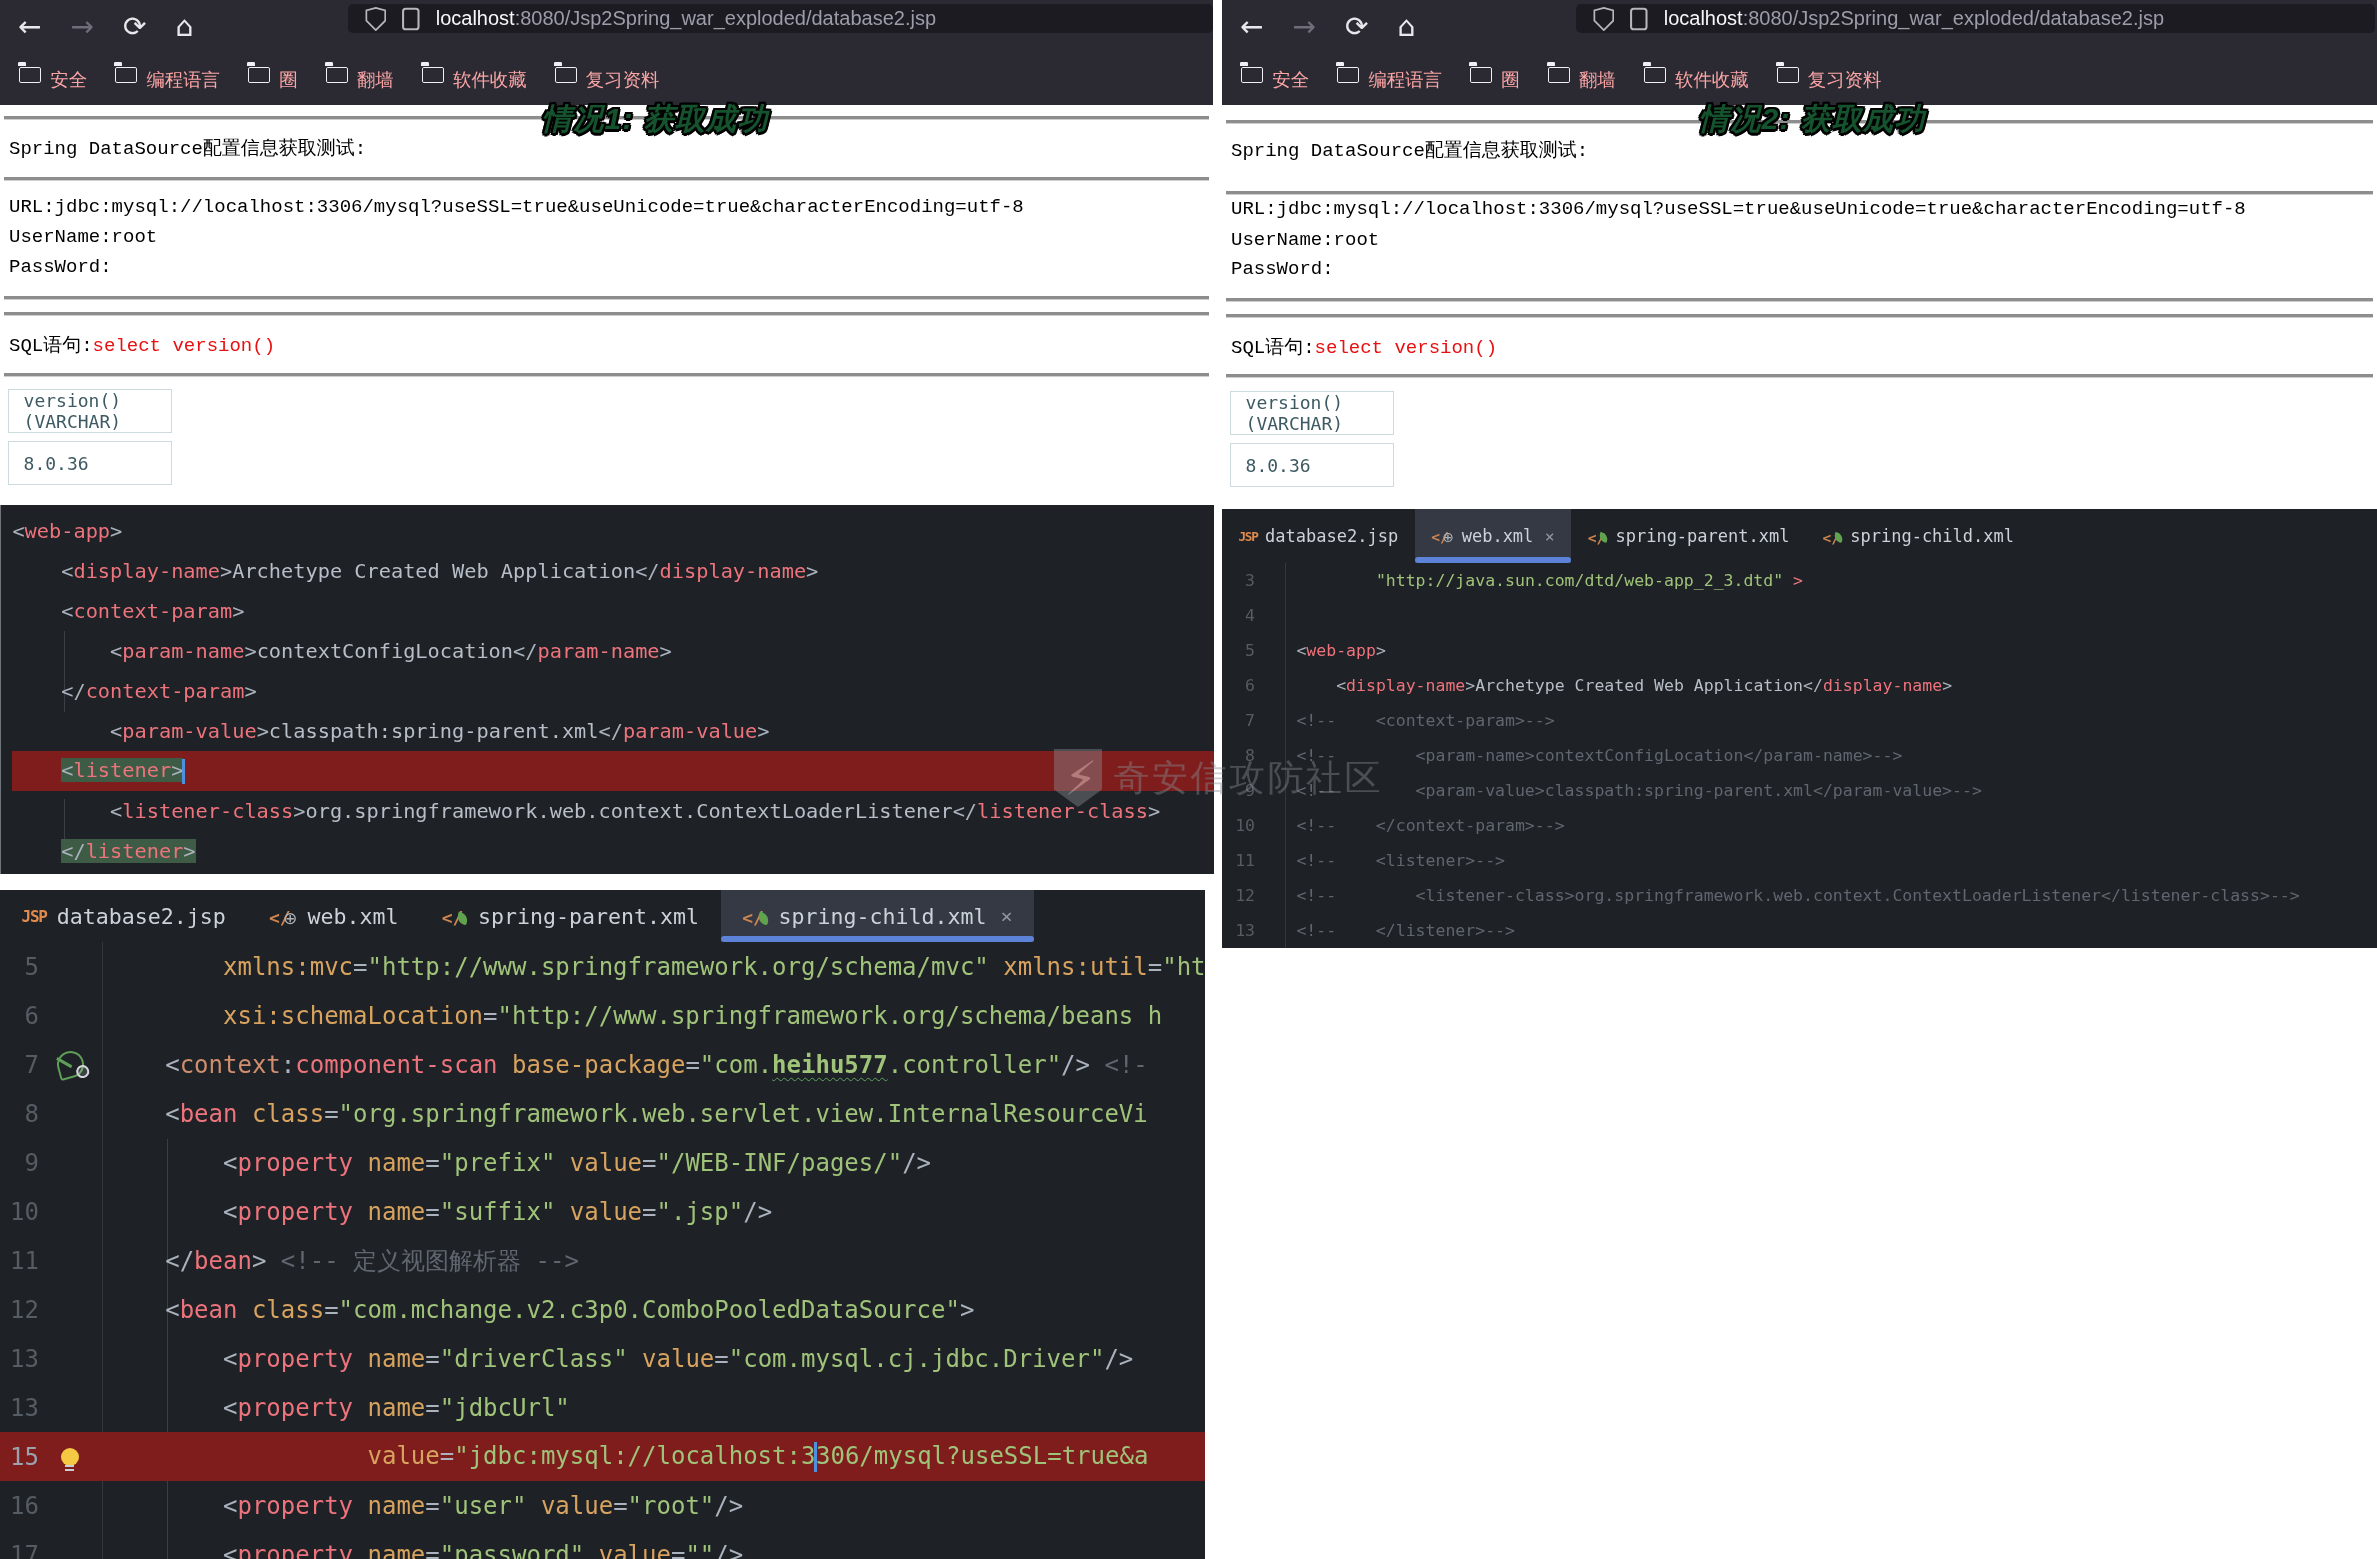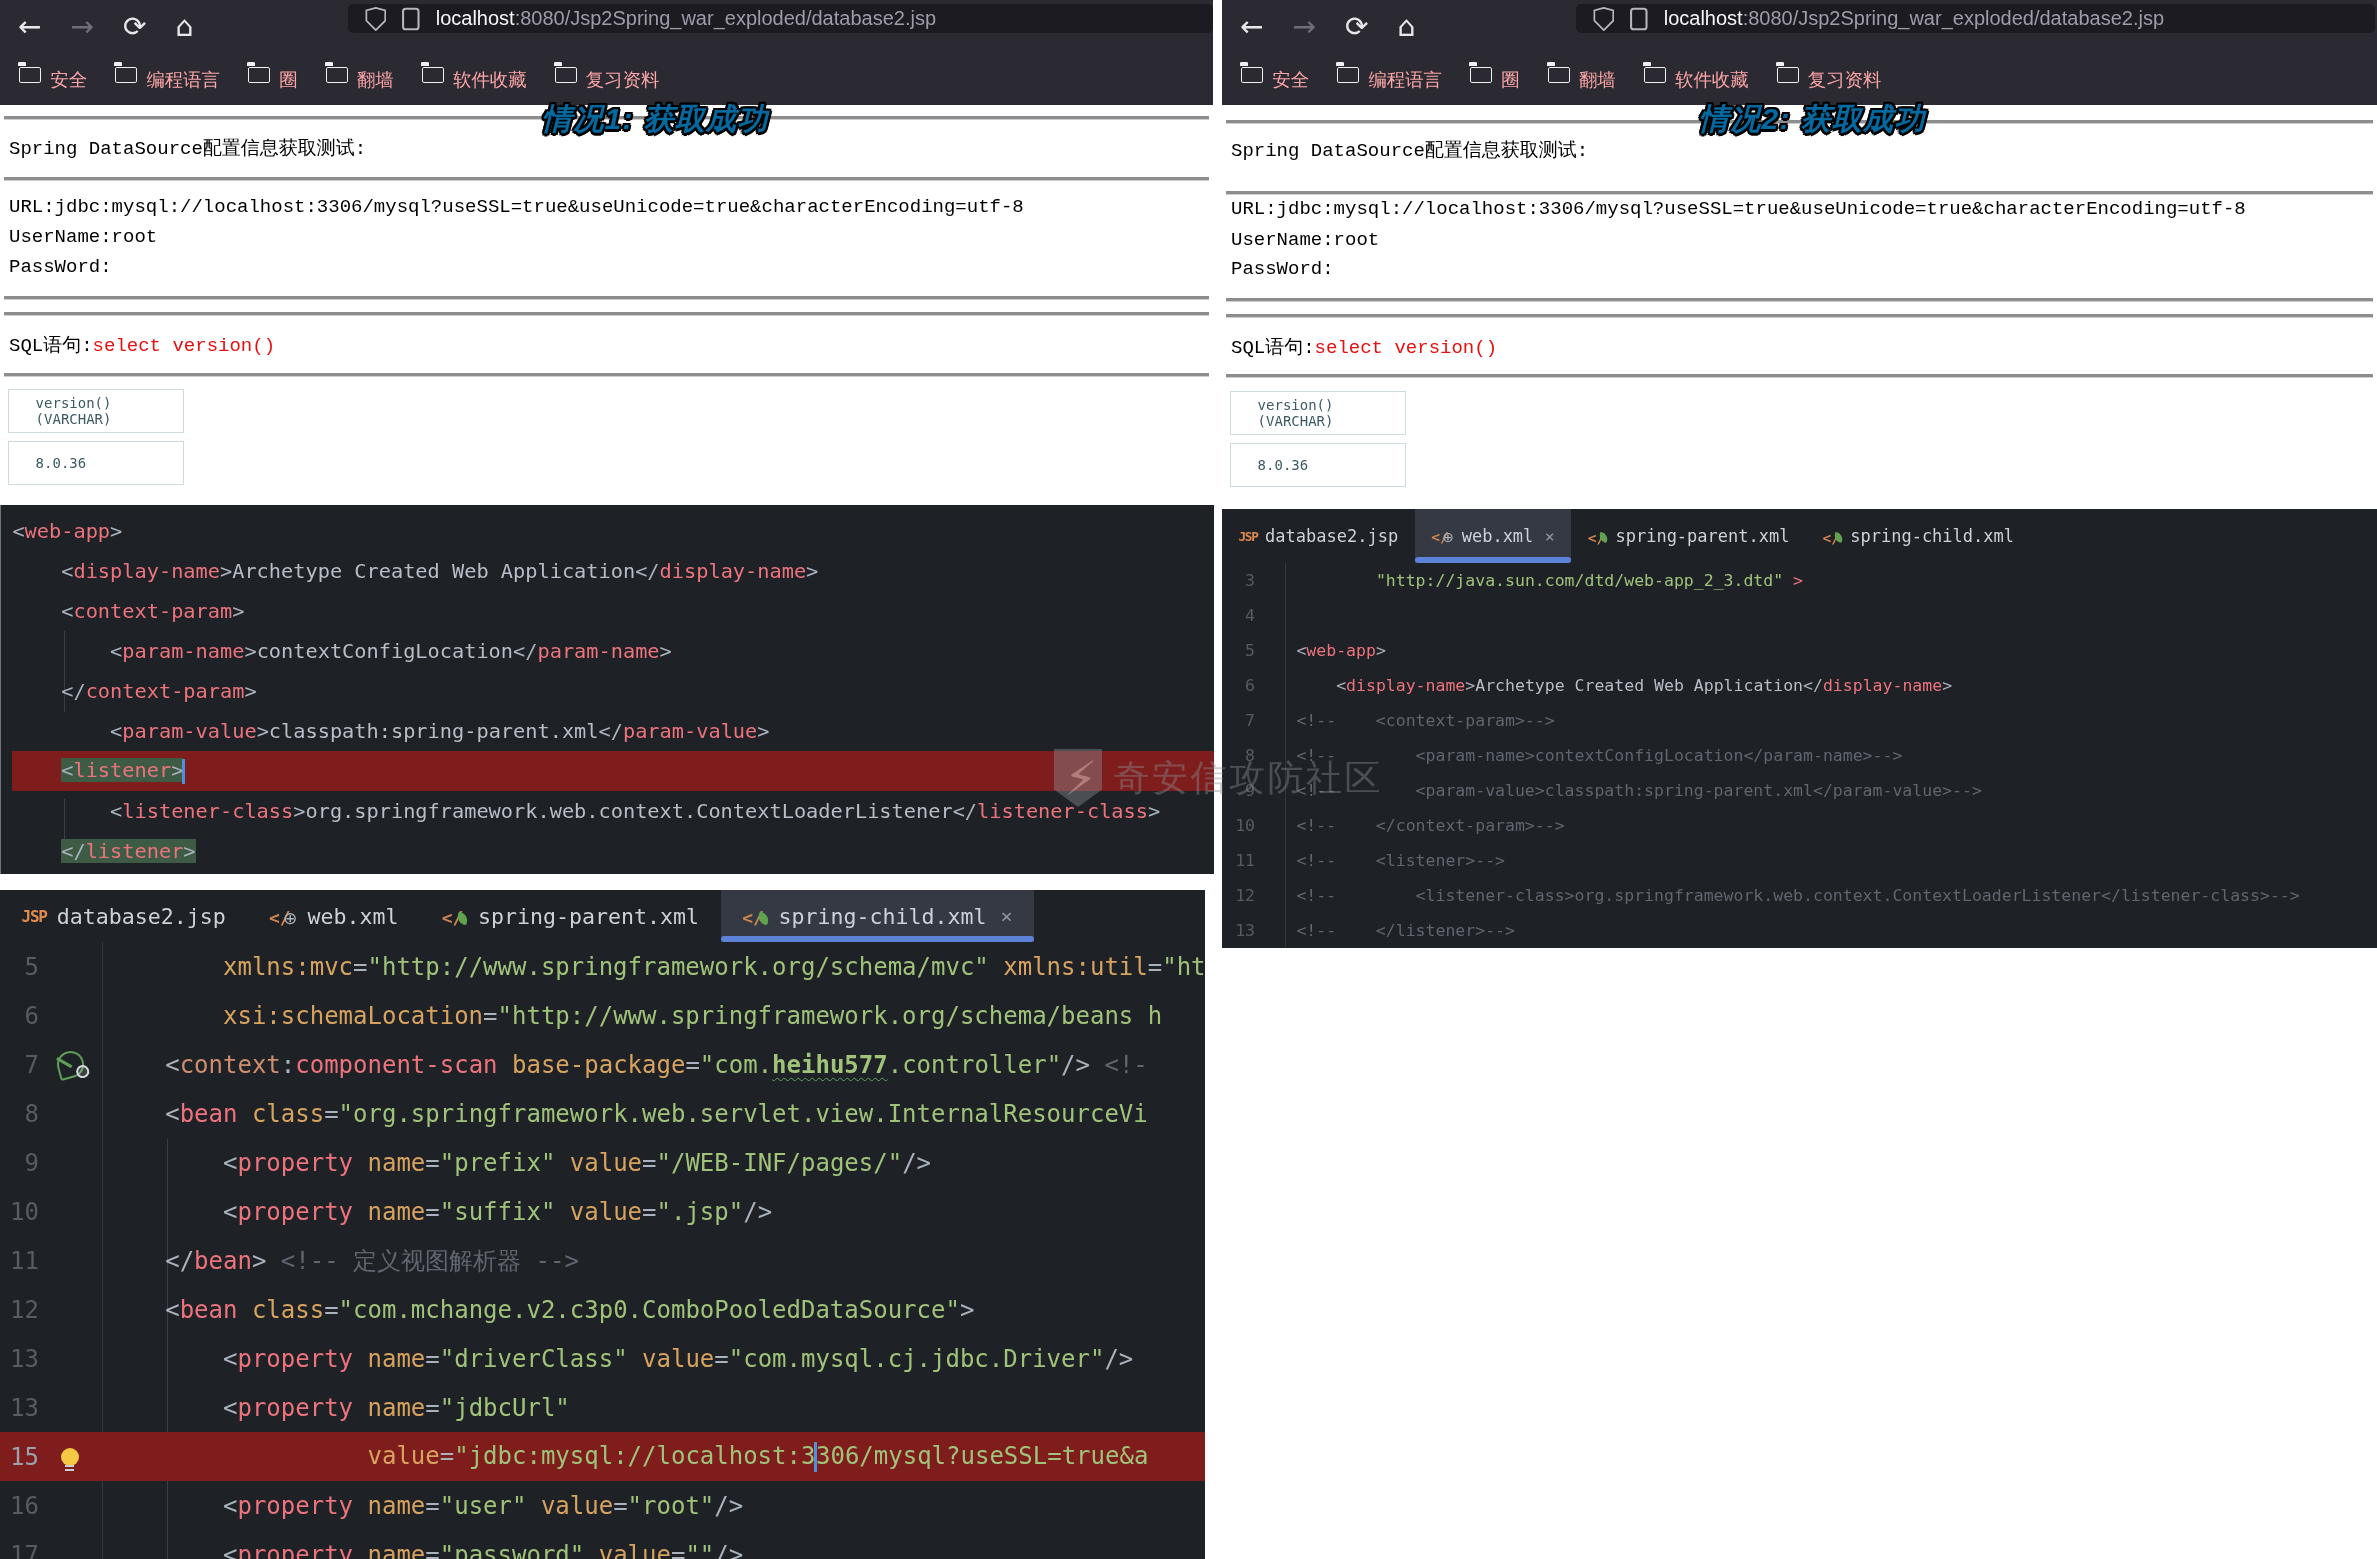--- a/index.html
+++ b/index.html
@@ -22,24 +22,24 @@
   .bm{display:flex;align-items:flex-start;gap:9px;color:#fca5a5;font-size:18.4px;white-space:nowrap;}
   .folder{width:20.3px;height:14px;border:1.9px solid #f0f0f4;border-radius:1.9px;position:relative;display:inline-block;}
   .folder::before{content:"";position:absolute;left:-1.9px;top:-5.7px;width:8.3px;height:3.2px;background:#f0f0f4;border-radius:1.3px 1.3px 0 0;}
 
   
   .page-mono{font-family:Liberation Mono, monospace;color:#000;}
   .hr{position:absolute;left:3.8px;right:3.8px;height:2.5px;background:#8d8d8d;border-bottom:0.6px solid #cfcfcf;}
   .pgline{position:absolute;left:9px;font-size:19px;white-space:nowrap;}
   .sqlred{color:#e81010;}
   .rescell{position:absolute;left:7.6px;width:147px;height:42px;border:1.3px solid #ccdcde;
-           display:flex;align-items:center;padding-left:27px;font-size:14px;color:#3d5a63;
+           display:flex;align-items:center;padding-left:15px;font-size:18px;color:#3d5a63;
            font-family:"DejaVu Sans Mono", monospace;background:#fff;}
   .overlay-title{position:absolute;font-size:30px;font-weight:900;font-style:italic;
-      color:#0369a1;letter-spacing:1.3px;white-space:nowrap;z-index:40;
+      color:#14532d;letter-spacing:1.3px;white-space:nowrap;z-index:40;
       text-shadow:-2.5px 0 0 #000,2.5px 0 0 #000,0 -2.5px 0 #000,0 2.5px 0 #000,
                   -1.9px -1.9px 0 #000,1.9px 1.9px 0 #000,-1.9px 1.9px 0 #000,1.9px -1.9px 0 #000;}
 
   
   .editor{position:absolute;background:#1e2125;overflow:hidden;font-family:"DejaVu Sans Mono", monospace;}
   .code-rows{position:relative;}
   .code-row{display:flex;align-items:center;white-space:pre;position:relative;}
   .code-row.hl-row{background:#7f1d1d;}
   .gut-num{flex:0 0 39px;text-align:right;color:#565c64;}
   .gut-num.cur{color:#9aa2ad;}

